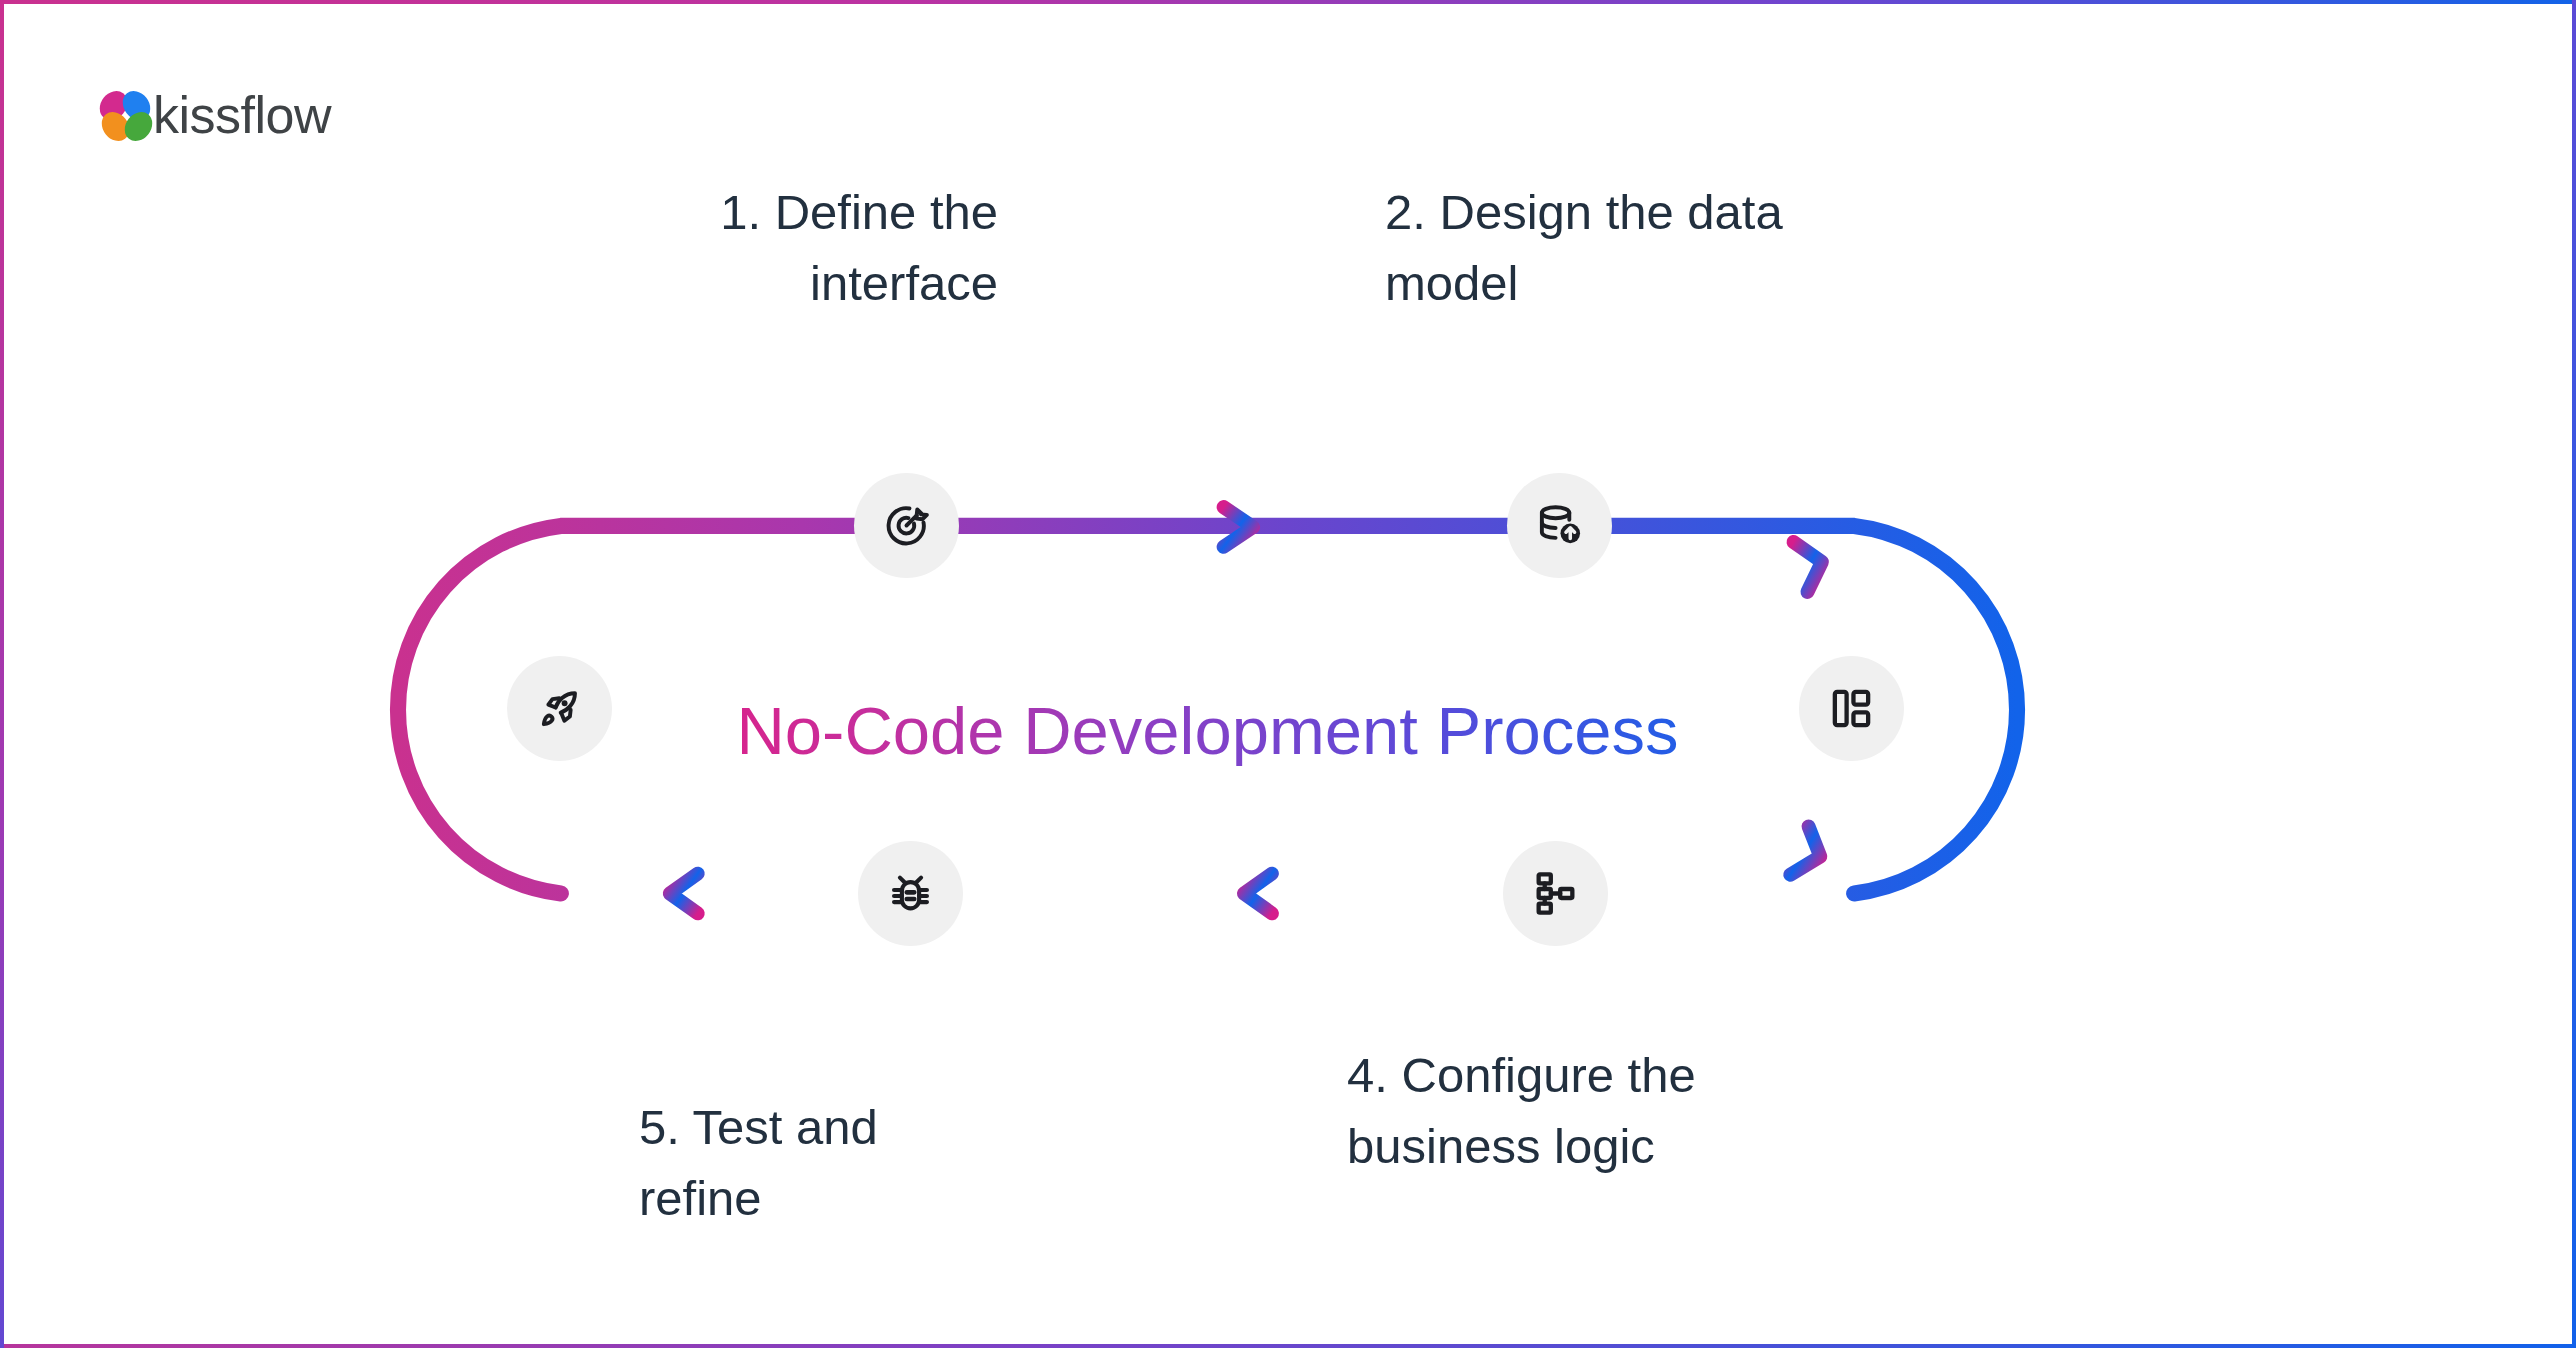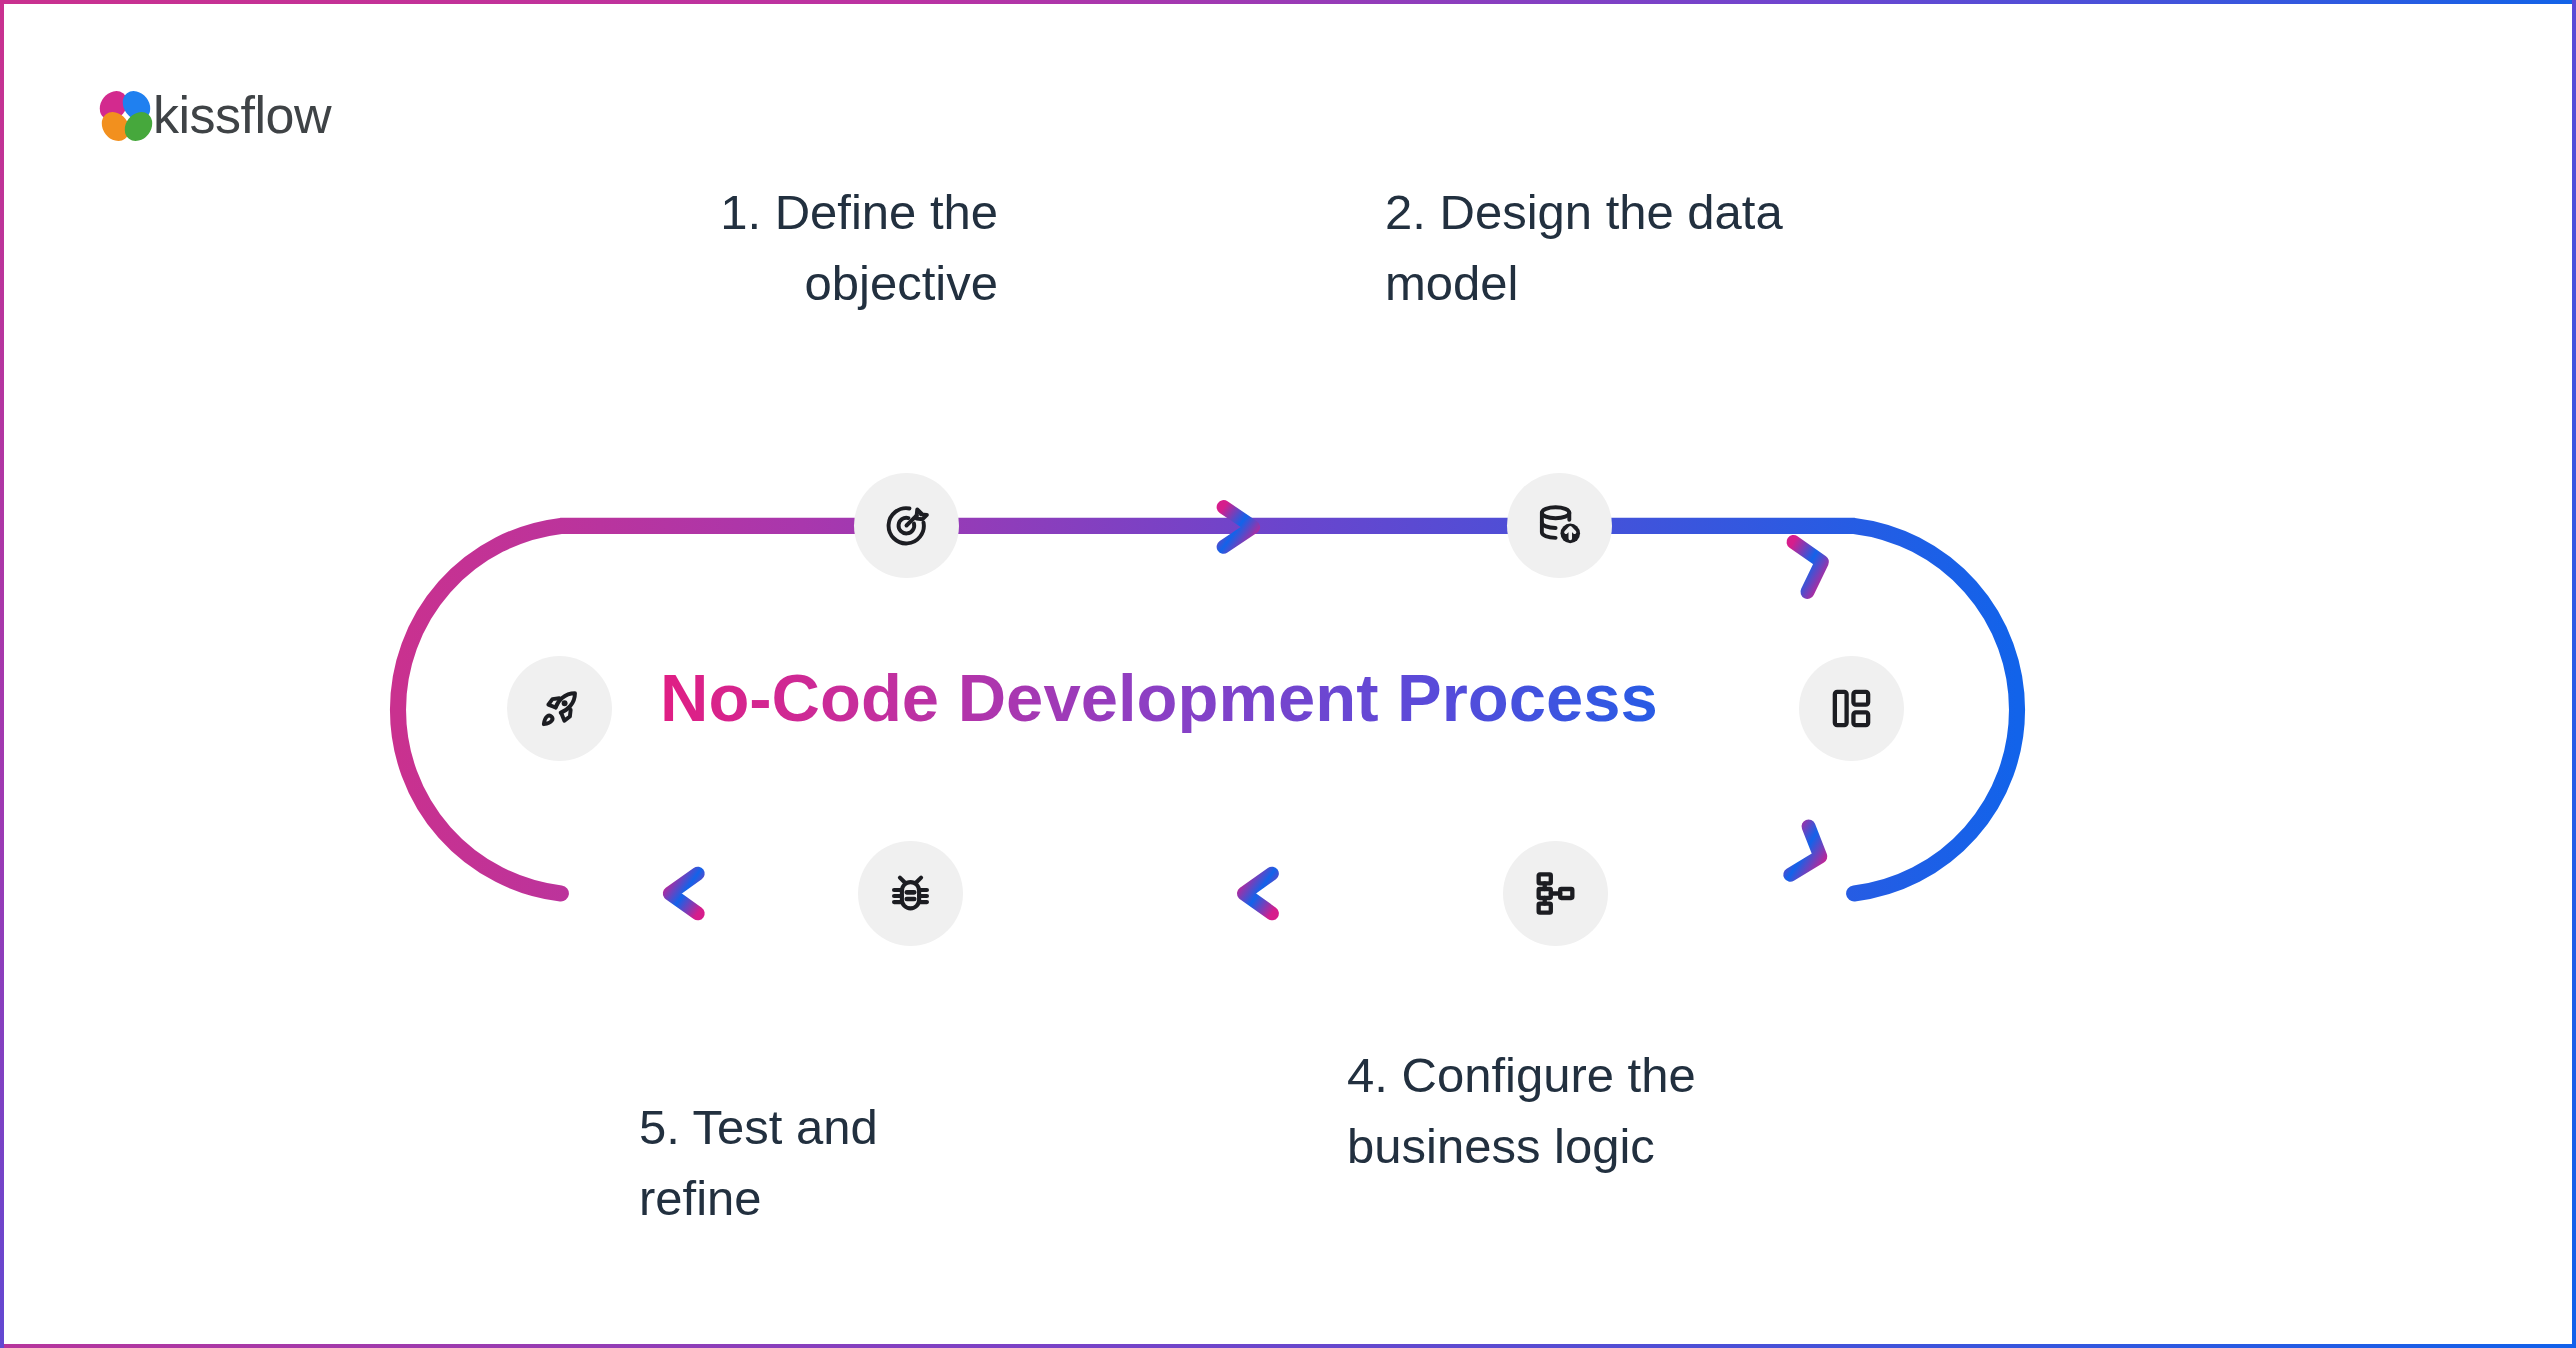--- a/index.html
+++ b/index.html
@@ -44,22 +44,22 @@
 
   
   .node{
     position:absolute;width:105px;height:105px;border-radius:50%;
     background:#f0f0f0;display:flex;align-items:center;justify-content:center;
   }
   .node svg{width:47px;height:47px;display:block;}
 
   
   #center-title{
-    position:absolute;left:660px;top:663px;width:1095px;
-    text-align:left;font-size:67px;font-weight:700;line-height:1.05;
+    position:absolute;left:660px;top:696px;width:1095px;
+    text-align:center;font-size:67px;font-weight:400;line-height:1.05;
     background:linear-gradient(90deg,#e01e84 0%,#c42f9e 20%,#8c3fc4 45%,#5a4ad9 70%,#1263ea 100%);
     -webkit-background-clip:text;background-clip:text;color:transparent;
     -webkit-text-fill-color:transparent;white-space:nowrap;
   }
 
   
   .step-label{
     position:absolute;color:#22303f;font-size:49px;line-height:1.45;font-weight:400;
   }
   #label-1{left:633px;top:177px;width:365px;text-align:right;}
@@ -201,21 +201,21 @@
         <circle cx="14.6" cy="9.3" r="1.5" fill="#1c1d22" stroke="none"></circle>
         <path d="M7.9 16.1c-1.1-1.1-3.3-.6-3.9 3.9 4.5-.6 5-2.8 3.9-3.9z"></path>
       </svg>
     </div>
 
     <div id="center-title">No-Code Development Process</div>
 
     <div class="step-label" id="label-1">
       <span>1.</span>
       <span>Define the</span><br>
-      <span>objective</span>
+      <span>interface</span>
     </div>
 
     <div class="step-label" id="label-2">
       <span>2.</span>
       <span>Design the data</span><br>
       <span>model</span>
     </div>
 
 
     <div class="step-label" id="label-4">

